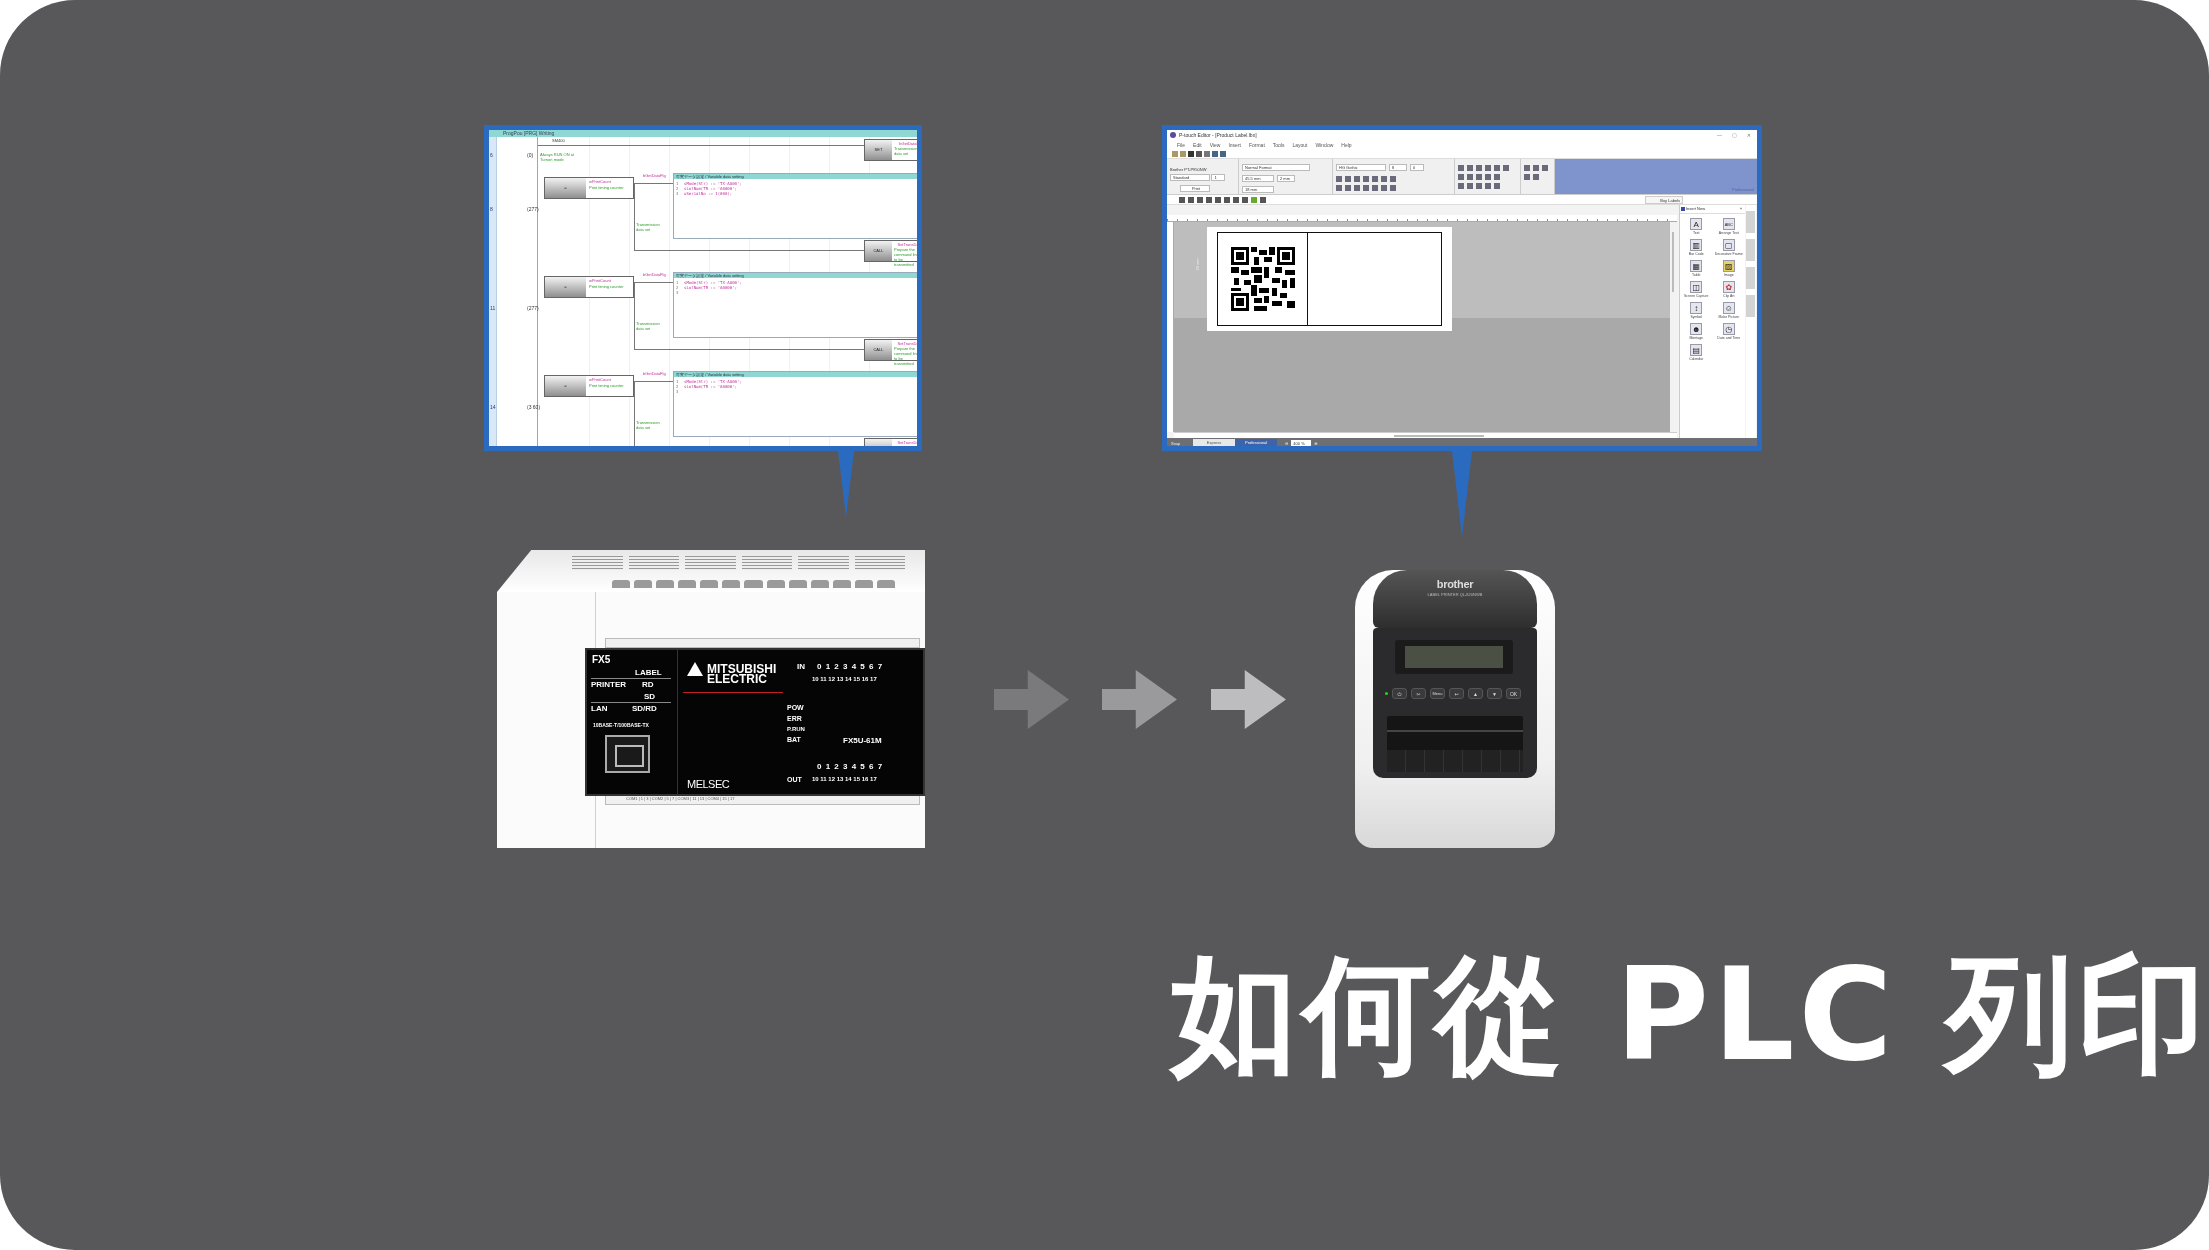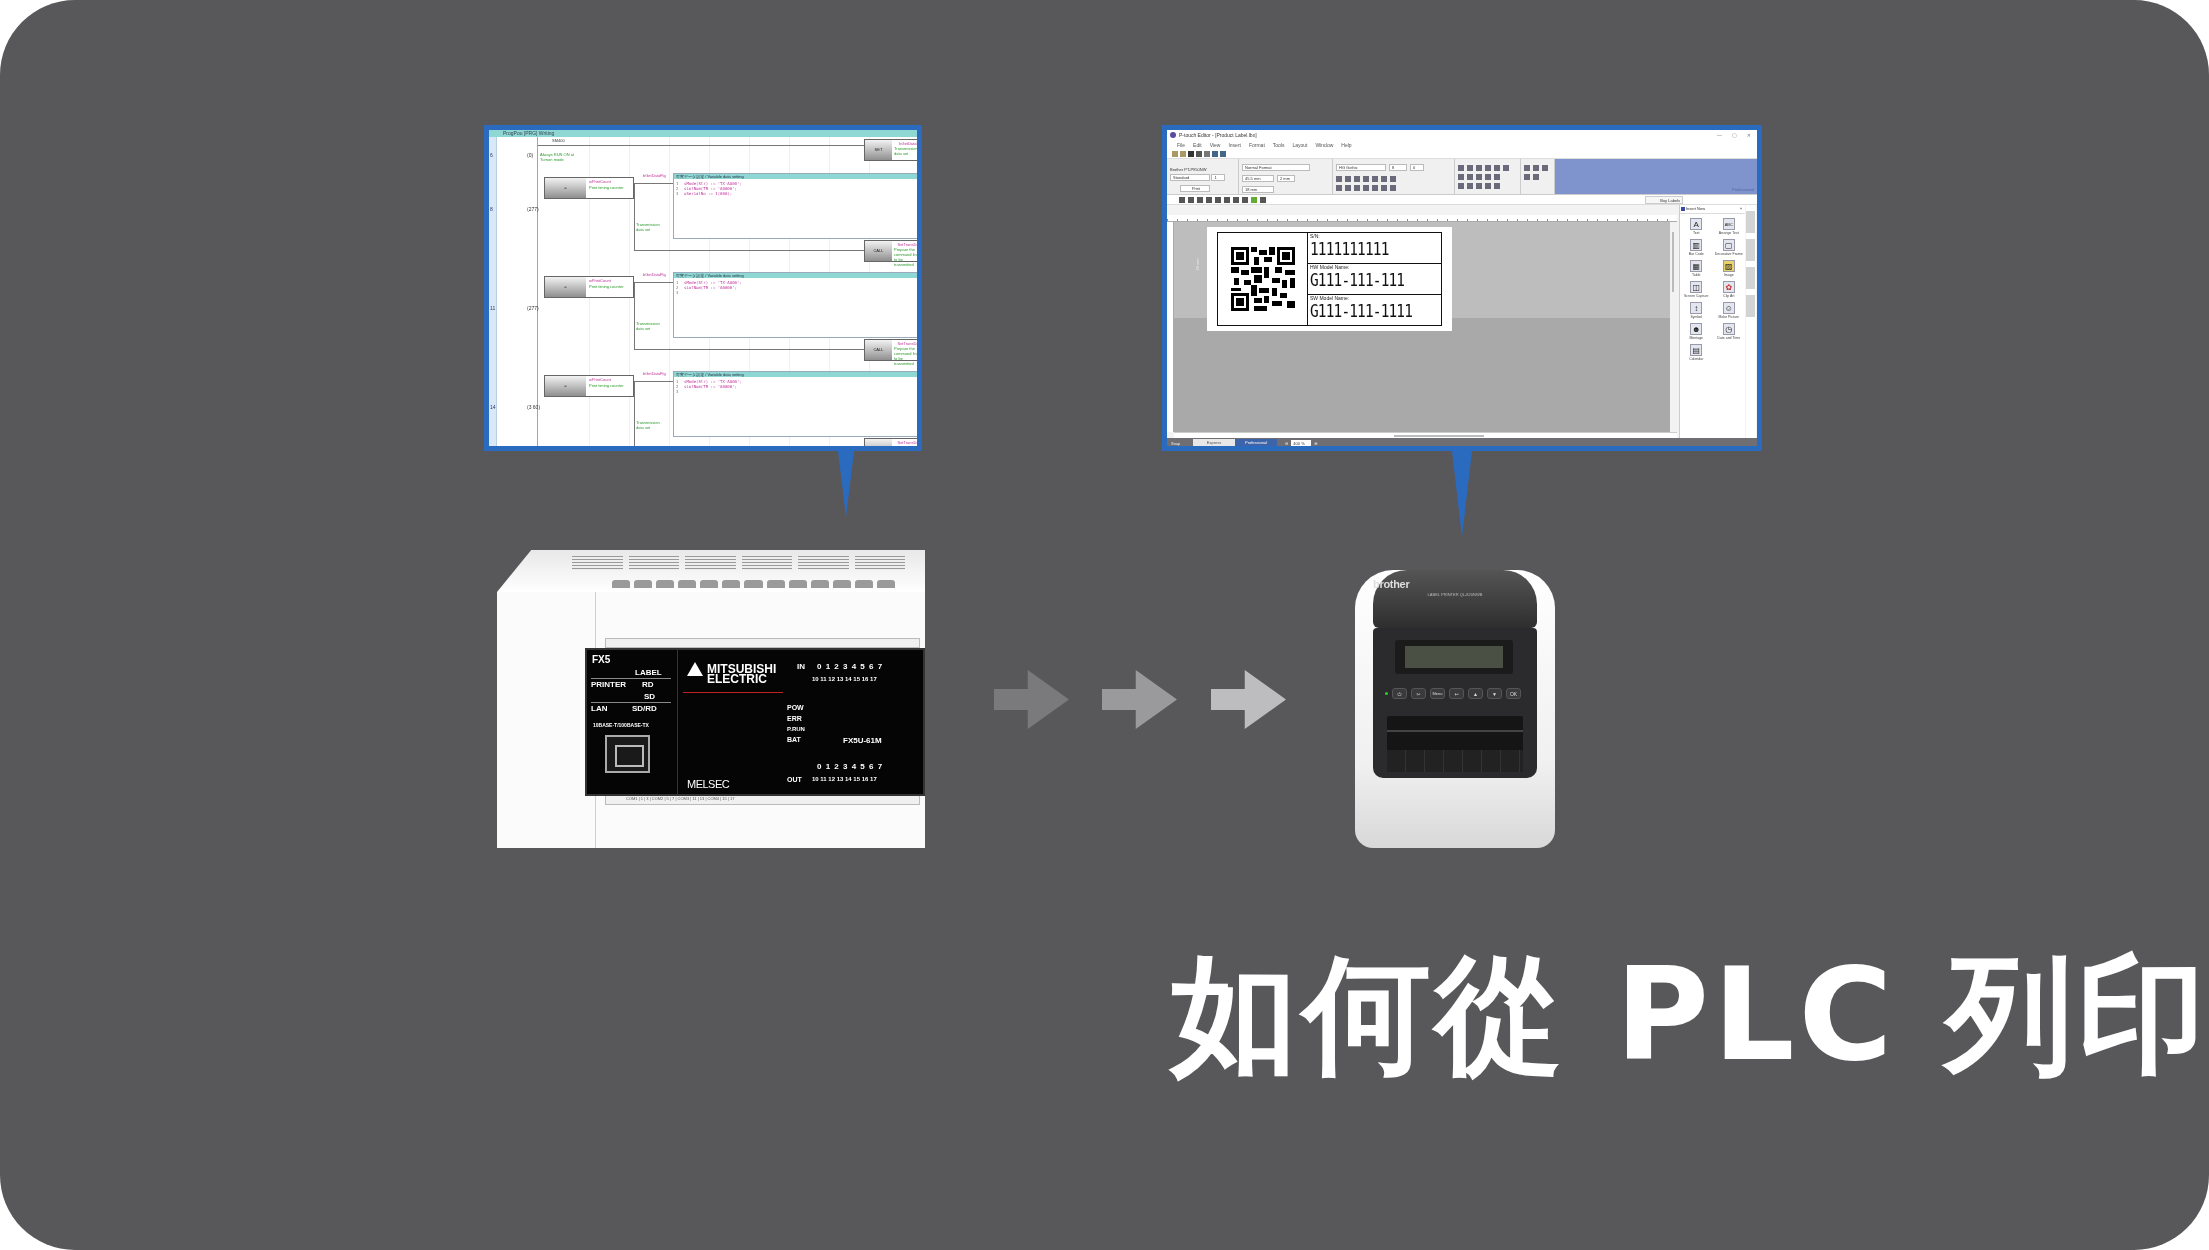--- a/index.html
+++ b/index.html
@@ -108,21 +108,21 @@
   .plc .panel .rj45::after { content: ""; position: absolute; left: 8px; top: 8px; width: 25px; height: 18px; border: 2px solid #bbb; }
   .plc .panel .logo { position: absolute; left: 100px; top: 12px; width: 0; height: 0; border-left: 8px solid transparent; border-right: 8px solid transparent; border-bottom: 14px solid #fff; }
 
   
   .arrow { position: absolute; top: 670px; width: 75px; height: 59px; clip-path: polygon(0 32%, 45% 32%, 45% 0, 100% 50%, 45% 100%, 45% 68%, 0 68%); }
 
   
   .printer { position: absolute; left: 1355px; top: 570px; width: 200px; height: 278px; }
   .printer .shell { position: absolute; left: 0; top: 0; width: 100%; height: 100%; background: linear-gradient(180deg, #ffffff 0%, #f0f0f0 70%, #d8d8d8 100%); border-radius: 38px 38px 18px 18px; }
   .printer .topcover { position: absolute; left: 18px; top: 0; width: 164px; height: 58px; background: linear-gradient(180deg, #555, #2e2e2e); border-radius: 34px 34px 6px 6px; }
-  .printer .brand { position: absolute; left: 0; width: 100%; top: 8px; color: #ddd; font-size: 11px; font-weight: bold; letter-spacing: -0.3px; }
+  .printer .brand { position: absolute; left: 0; width: 100%; top: 8px; text-align: center; color: #ddd; font-size: 11px; font-weight: bold; letter-spacing: -0.3px; }
   .printer .model { position: absolute; left: 0; width: 100%; top: 22px; text-align: center; color: #bbb; font-size: 4px; }
   .printer .front { position: absolute; left: 18px; top: 58px; width: 164px; height: 150px; background: #2b2b2d; border-radius: 4px 4px 10px 10px; }
   .printer .lcd { position: absolute; left: 22px; top: 12px; width: 118px; height: 34px; background: #1b1b1b; border-radius: 3px; padding: 6px 10px; }
   .printer .lcd .scr { width: 100%; height: 100%; background: #4b5044; }
   .printer .btns { position: absolute; left: 12px; top: 60px; display: flex; gap: 4px; align-items: center; }
   .printer .btns .led { width: 3px; height: 3px; border-radius: 50%; background: #3c3; }
   .printer .btns .b { width: 15px; height: 11px; background: #3a3a3c; border: 1px solid #555; border-radius: 3px; color: #ddd; font-size: 5px; text-align: center; line-height: 10px; }
   .printer .slot { position: absolute; left: 14px; top: 88px; width: 136px; height: 56px; background: #151515; border-radius: 2px; }
   .printer .slot::before { content: ""; position: absolute; left: 0; top: 14px; width: 100%; height: 2px; background: #444; }
   .printer .slot::after { content: ""; position: absolute; left: 0; top: 34px; width: 100%; height: 22px; background: repeating-linear-gradient(90deg, #222 0 18px, #333 18px 19px); }
@@ -413,34 +413,20 @@
                     <rect x="16" y="16" width="2" height="3"></rect>
                   <rect x="19" y="18" width="3" height="2"></rect>
                     <rect x="9" y="20" width="3" height="2"></rect>
                     <rect x="13" y="19" width="2" height="3"></rect>
                   <rect x="16" y="21" width="4" height="2"></rect>
                     <rect x="22" y="21" width="3" height="3"></rect>
                     <rect x="9" y="23" width="5" height="2"></rect>
                 </g>
               </svg>
             </div>
-            <div class="fields">
-              <div class="field">
-                <div class="fname">S/N:</div>
-                <div class="fval">1111111111</div>
-              </div>
-              <div class="field">
-                <div class="fname">HW Model Name:</div>
-                <div class="fval">G111-111-111</div>
-              </div>
-              <div class="field">
-                <div class="fname">SW Model Name:</div>
-                <div class="fval">G111-111-1111</div>
-              </div>
-            </div>
           </div>
         </div>
       </div>
       <div class="ed-vscroll">
           <div class="thumb"></div>
         </div>
       <div class="ed-hscroll">
           <div class="thumb"></div>
         </div>
 

